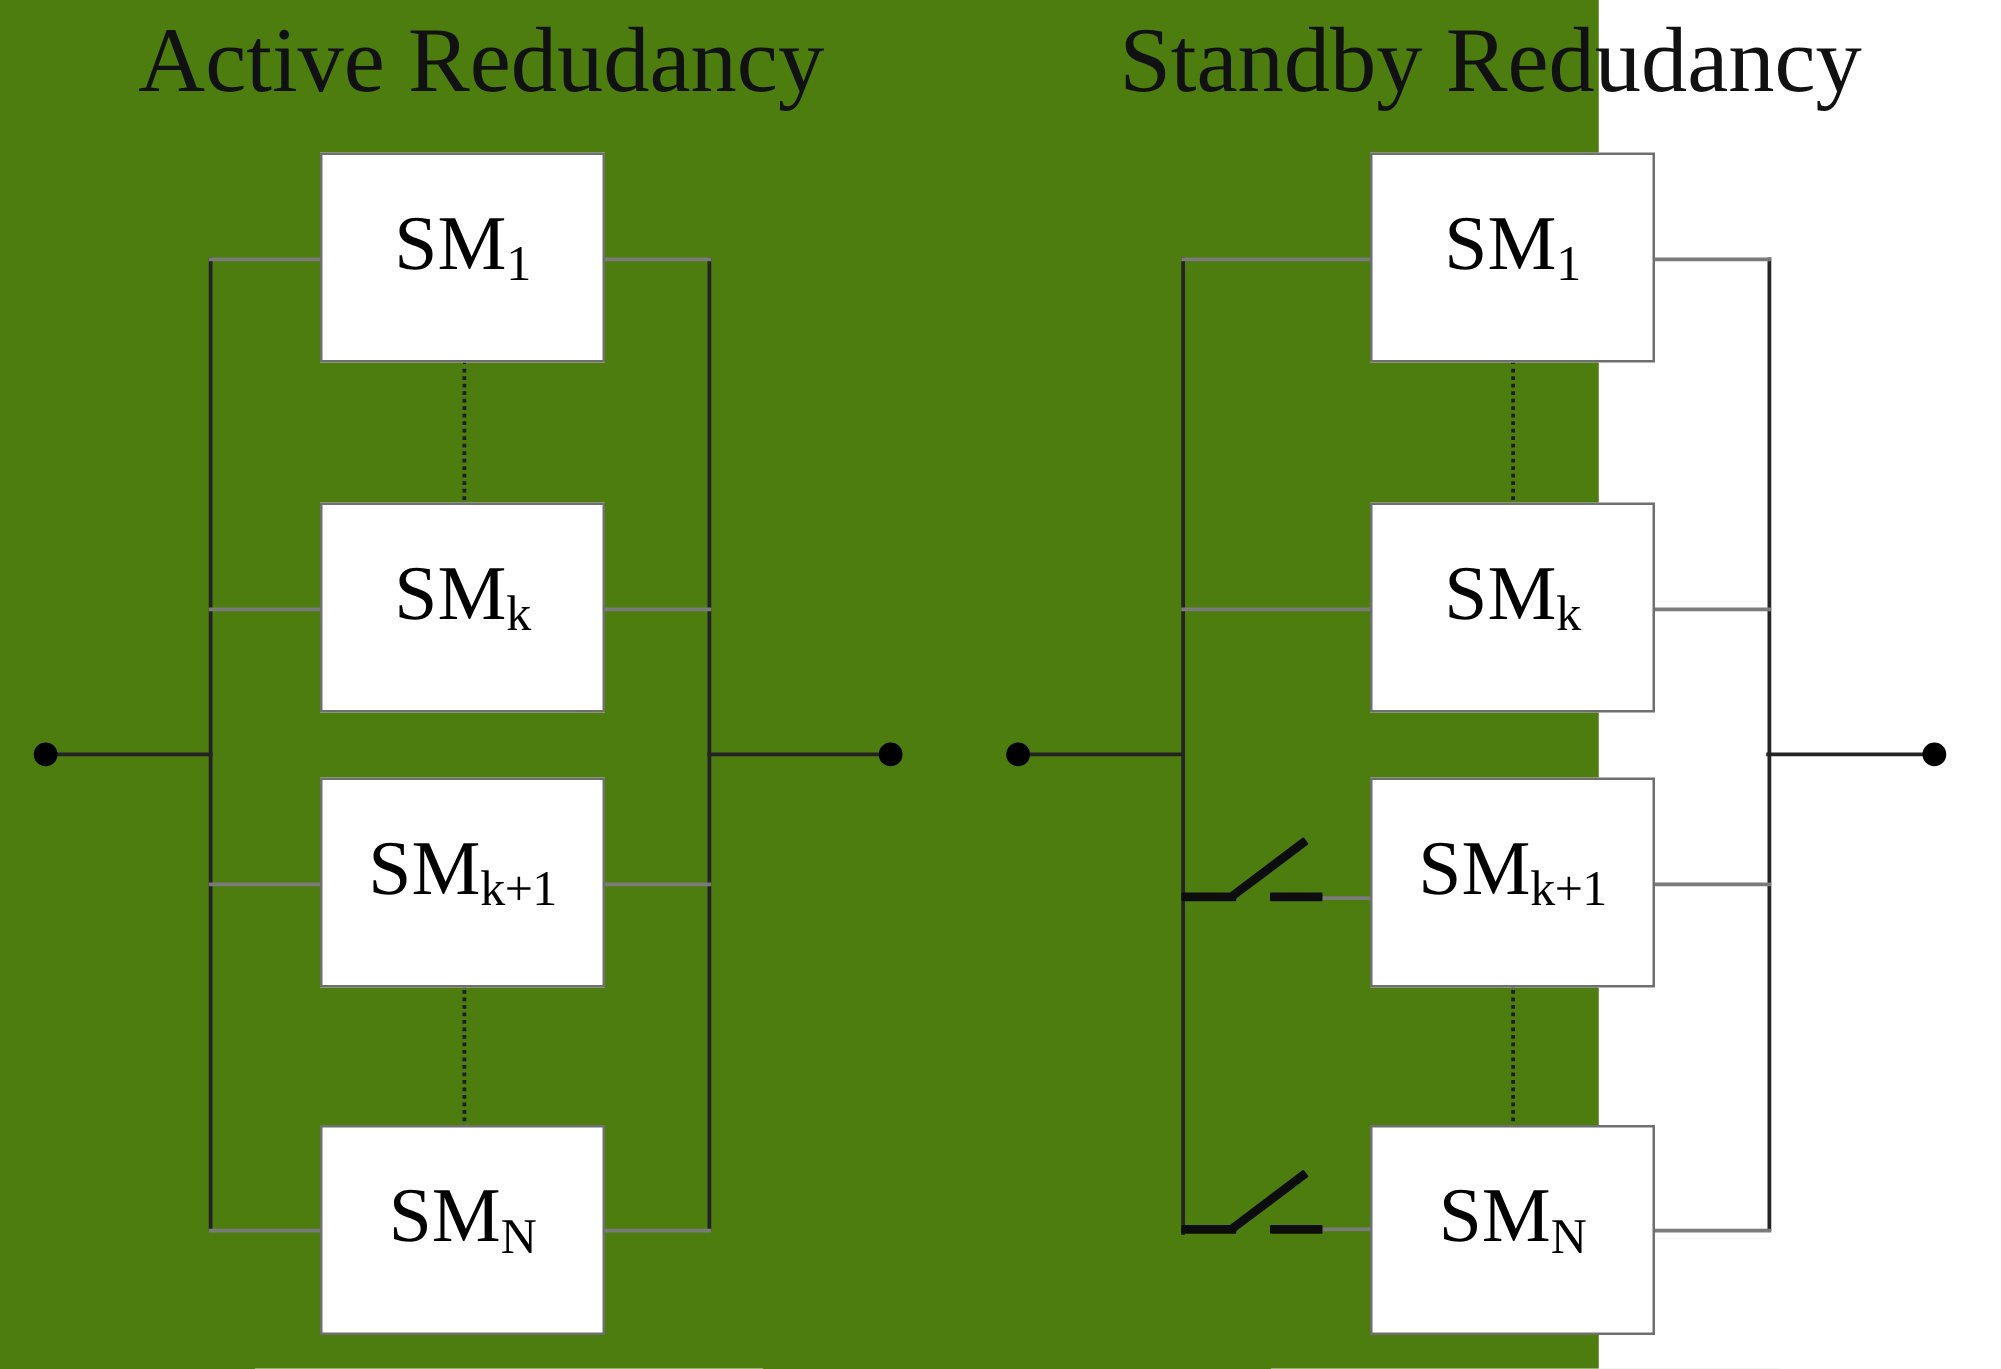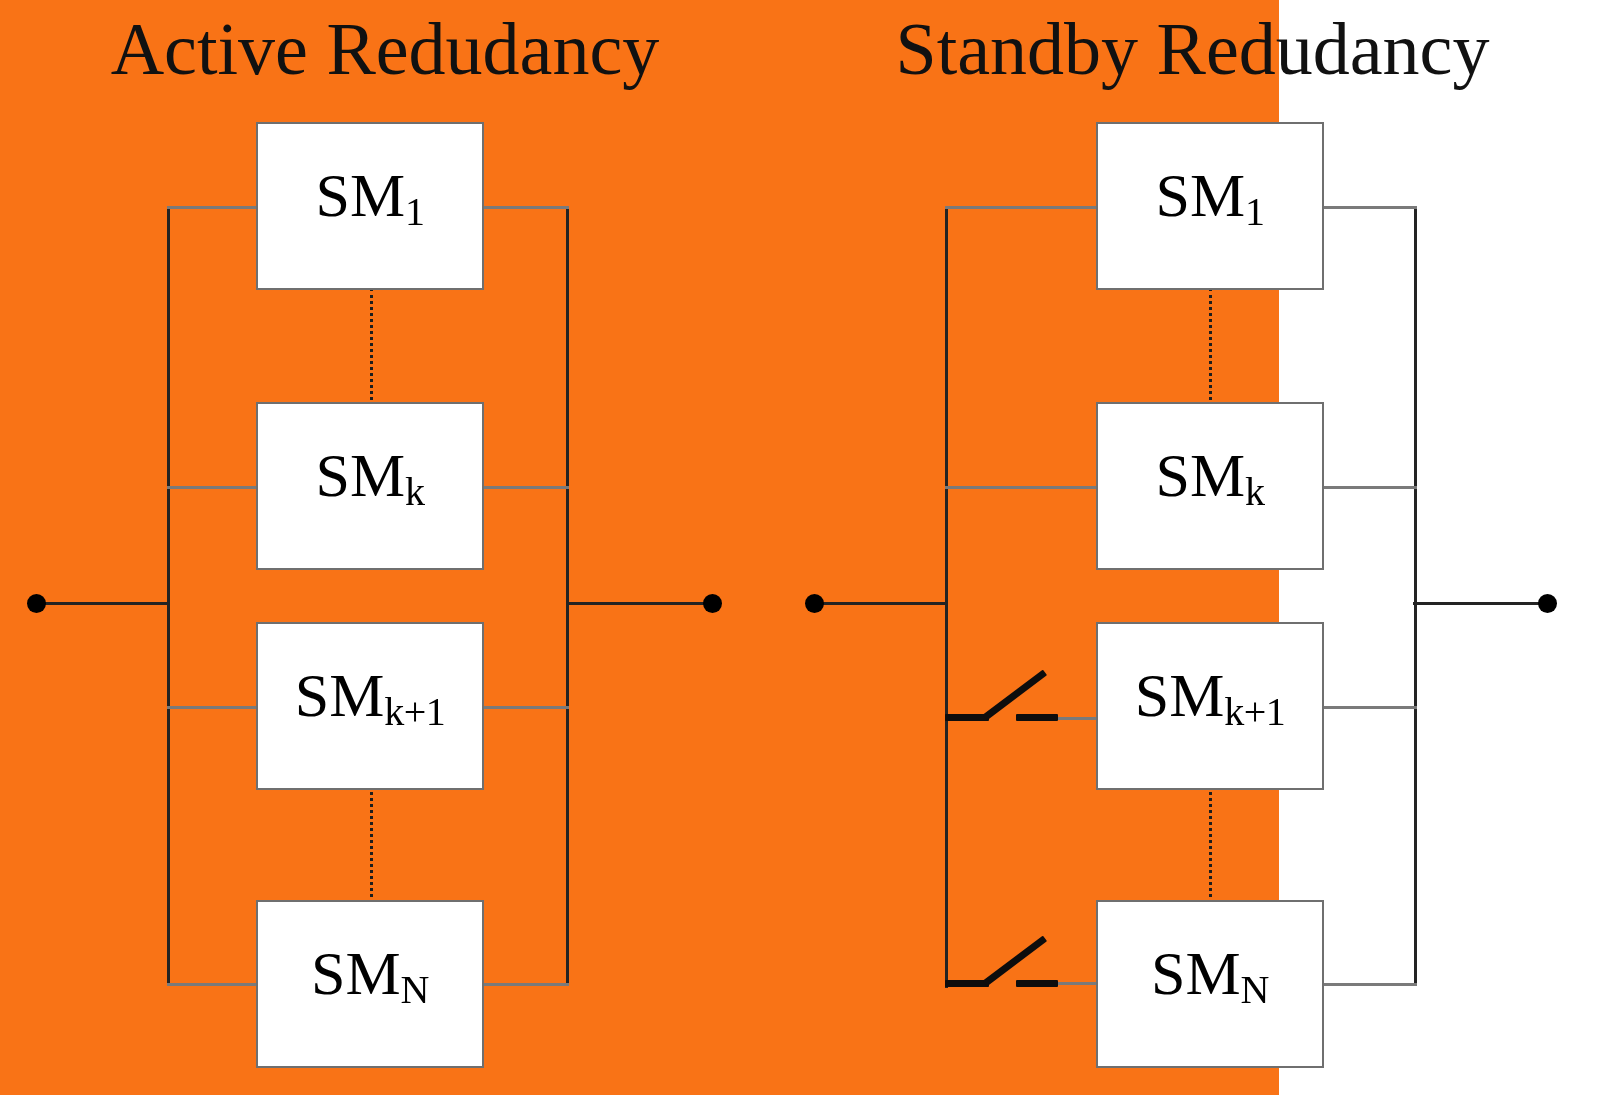--- a/index.html
+++ b/index.html
@@ -11,21 +11,21 @@
     width: 1601px;
     height: 1095px;
     font-family: "Liberation Serif", "DejaVu Serif", serif;
     overflow: hidden;
     position: relative;
   }
   #stage {
     position: relative;
     width: 1279px;
     height: 1095px;
-    background: #f97316;
+    background: #4d7c0f;
   }
   .panel {
     position: absolute;
     top: 0;
     height: 1095px;
   }
   #panel-active { left: 0px; width: 790px; }
   #panel-standby { left: 780px; width: 821px; }
 
   .diagram-title {

